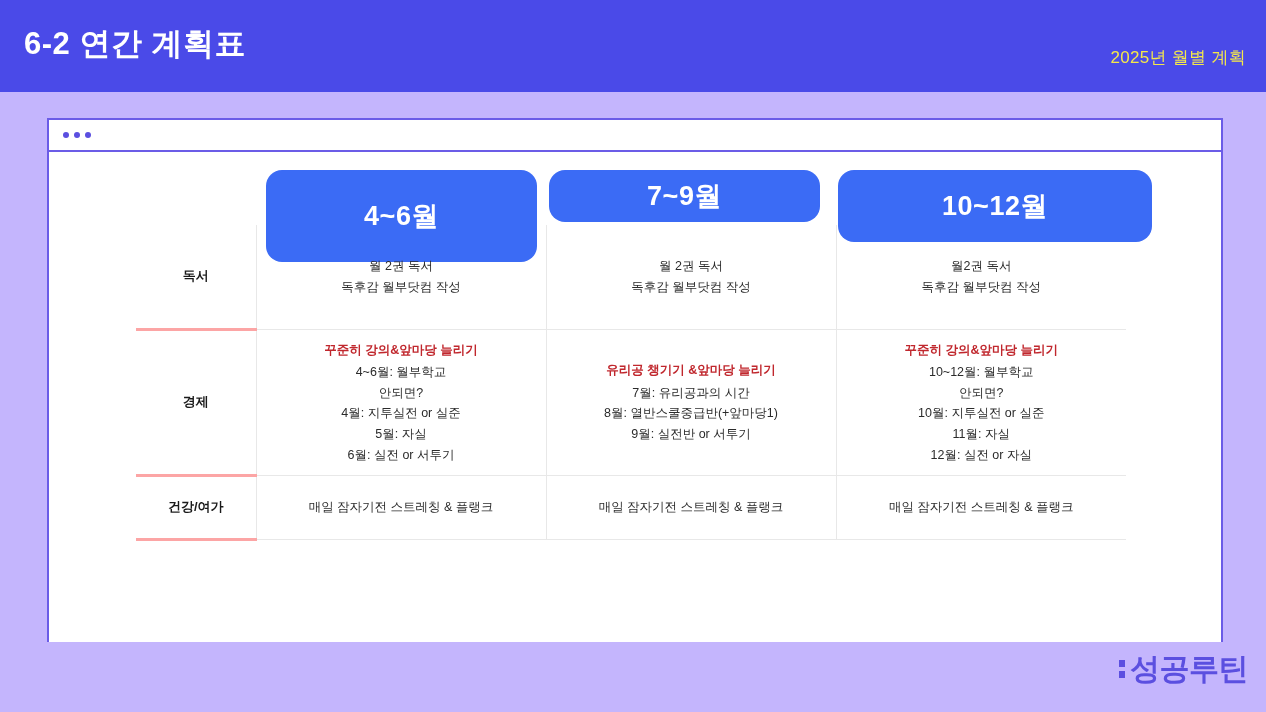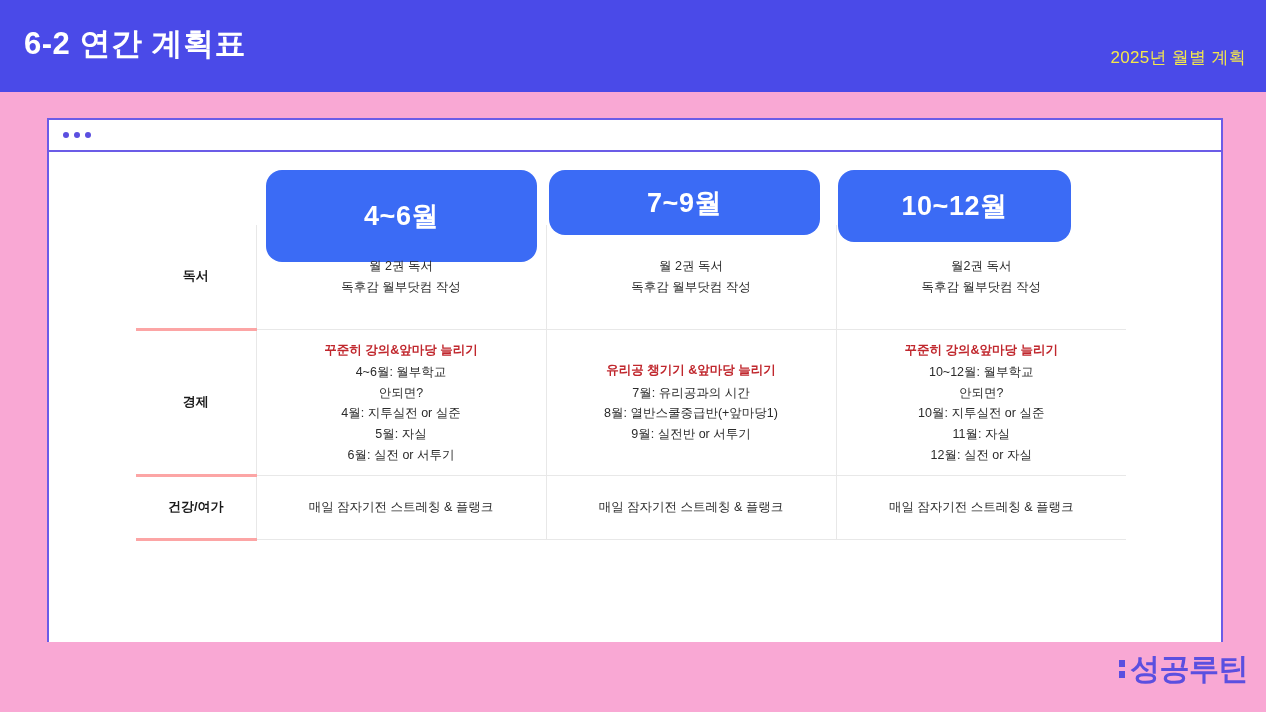--- a/index.html
+++ b/index.html
@@ -9,21 +9,21 @@
     height: 712px;
     background: #ffffff;
     font-family: "Liberation Sans", "DejaVu Sans", sans-serif;
     overflow: hidden;
   }
 
   .slide {
     position: relative;
     width: 1266px;
     height: 712px;
-    background: #f9a8d4;
+    background: #c4b5fd;
     padding-left: 16px;
   }
 
   
   .header {
     position: absolute;
     top: 0; left: 0;
     width: 1266px;
     height: 92px;
     background: #4a4ae8;
@@ -137,22 +137,22 @@
     border-radius: 16px;
     color: #ffffff;
     font-size: 27px;
     font-weight: bold;
     display: flex;
     align-items: center;
     justify-content: center;
     letter-spacing: 0.5px;
   }
   .pill-1 { left: 4px;   width: 271px; height: 92px; }
-  .pill-2 { left: 287px; width: 271px; height: 65px; }
-  .pill-3 { left: 576px; width: 233px; height: 72px; }
+  .pill-2 { left: 287px; width: 271px; height: 52px; }
+  .pill-3 { left: 576px; width: 314px; height: 72px; }
 
   
   .brand {
     position: absolute;
     right: 18px;
     bottom: 22px;
     display: flex;
     align-items: center;
     gap: 4px;
   }

